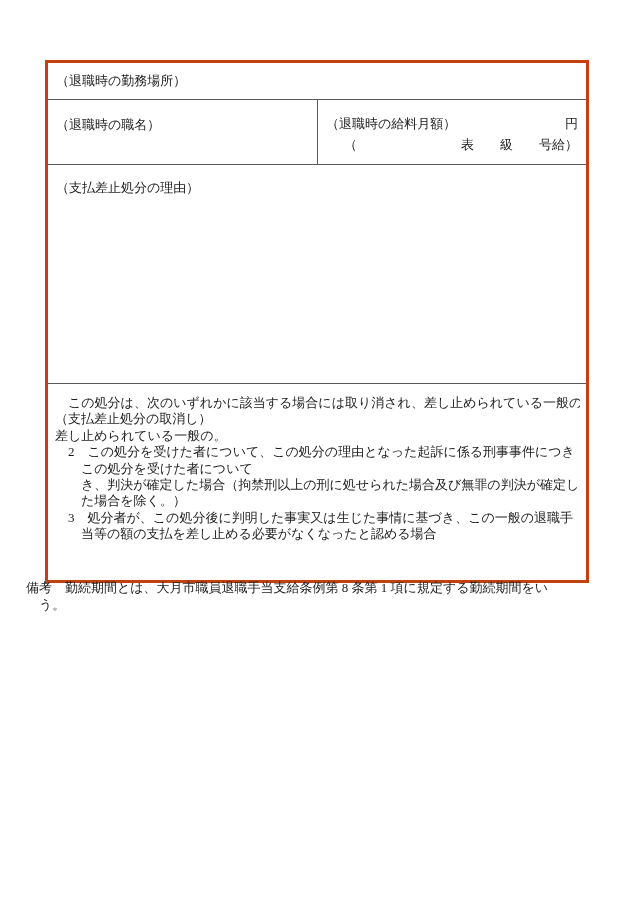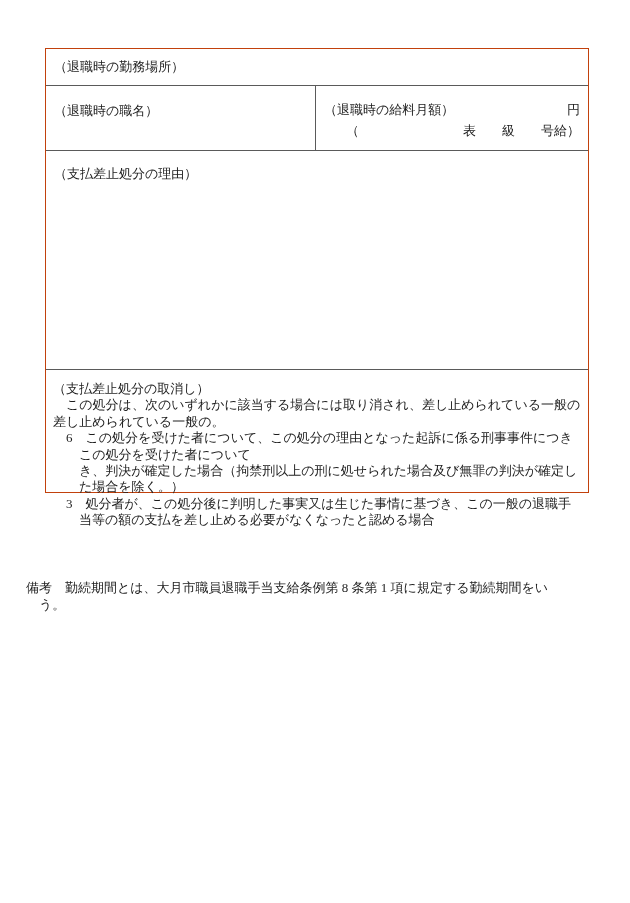--- a/index.html
+++ b/index.html
@@ -10,24 +10,24 @@
     height: 903px;
     background: #ffffff;
     font-family: "Liberation Serif", "DejaVu Serif", serif;
     color: #1c1c1c;
     font-size: 13px;
     overflow: hidden;
   }
   .form-table {
     position: absolute;
     left: 45px;
-    top: 48px;
+    top: 60px;
     width: 544px;
-    height: 445px;
-    border: 1px solid #c2410c;
+    height: 523px;
+    border: 3px solid #c2410c;
   }
   .row { width: 100%; }
   .row-divided { border-bottom: 1px solid #5a5a5a; }
   .row1 {
     height: 37px;
     display: flex;
     align-items: center;
     padding-left: 8px;
   }
   .row2 {
@@ -97,24 +97,24 @@
         </div>
         <div class="sal-line2">（　　　　　　　　表　　級　　号給）</div>
       </div>
     </div>
 
     <div class="row row3 row-divided">
       <span>（支払差止処分の理由）</span>
     </div>
 
     <div class="row row4">
+      <div class="text-line">　この処分は、次のいずれかに該当する場合には取り消され、差し止められている一般の</div>
       <div class="text-line">（支払差止処分の取消し）</div>
-      <div class="text-line">　この処分は、次のいずれかに該当する場合には取り消され、差し止められている一般の</div>
       <div class="text-line">差し止められている一般の。</div>
-      <div class="text-line">　6　この処分を受けた者について、この処分の理由となった起訴に係る刑事事件につき</div>
+      <div class="text-line">　2　この処分を受けた者について、この処分の理由となった起訴に係る刑事事件につき</div>
       <div class="text-line">　　この処分を受けた者について</div>
       <div class="text-line">　　き、判決が確定した場合（拘禁刑以上の刑に処せられた場合及び無罪の判決が確定し</div>
       <div class="text-line">　　た場合を除く。）</div>
       <div class="text-line">　3　処分者が、この処分後に判明した事実又は生じた事情に基づき、この一般の退職手</div>
       <div class="text-line">　　当等の額の支払を差し止める必要がなくなったと認める場合</div>
     </div>
 
   </div>
 
   <div class="remarks">

